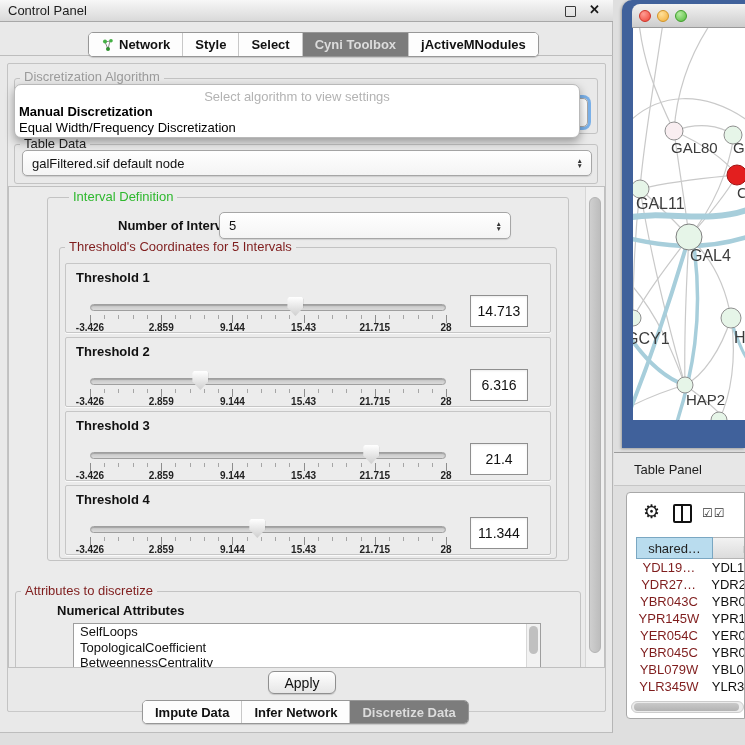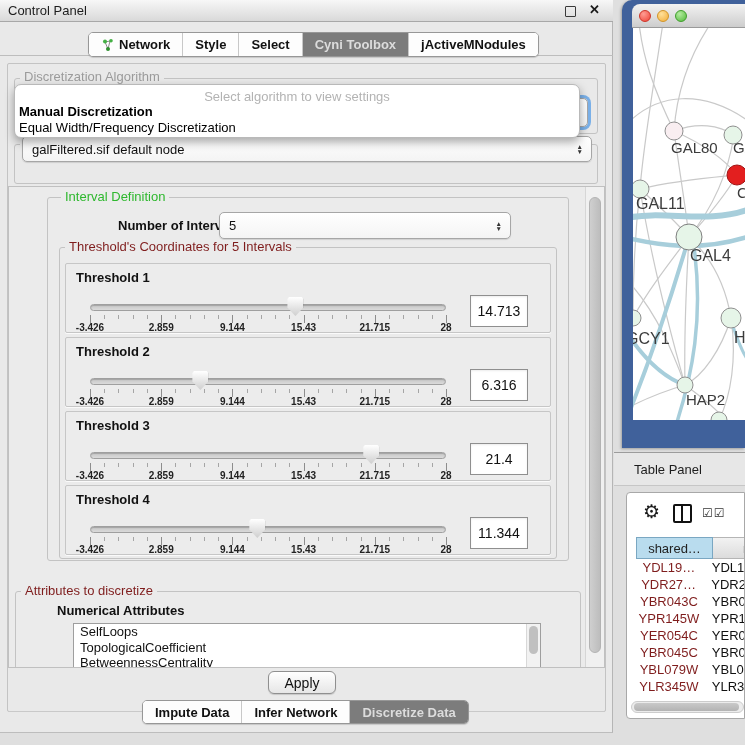--- a/index.html
+++ b/index.html
@@ -171,29 +171,29 @@
     </div>
 
     <div class="popup">
       <div class="ph">Select algorithm to view settings</div>
       <div class="opt1">Manual Discretization</div>
       <div class="opt2">Equal Width/Frequency Discretization</div>
     </div>
 
     <div class="group" style="left:14px;top:144px;width:584px;height:40px;"></div>
     <span class="gtitle" style="left:20px;top:137px;color:#222;">Table Data</span>
-    <div class="combo" style="left:22px;top:136px;width:570px;height:26px;align-items:center;">
+    <div class="combo" style="left:22px;top:150px;width:570px;height:26px;align-items:center;">
       <span>galFiltered.sif default node</span>
       <span class="spinner">▲<br>▼</span>
     </div>
 
     <div class="scrollpanel">
 
       <div class="group" style="left:38px;top:10px;width:522px;height:364px;"></div>
-      <span class="gtitle on-scroll green" style="left:52px;top:3px;">Interval Definition</span>
+      <span class="gtitle on-scroll green" style="left:60px;top:3px;">Interval Definition</span>
 
       <span class="abs" style="left:77px;top:31px;font-size:13px;font-weight:bold;color:#111;margin-left:32px;">Number of Intervals</span>
       <div class="combo" style="left:210px;top:25px;width:292px;height:27px;">
         <span>5</span>
         <span class="spinner">▲<br>▼</span>
       </div>
 
       <div class="group" style="left:50px;top:60px;width:498px;height:312px;"></div>
       <span class="gtitle on-scroll blue" style="left:56px;top:53px;">Threshold's Coordinates for 5 Intervals</span>
 

